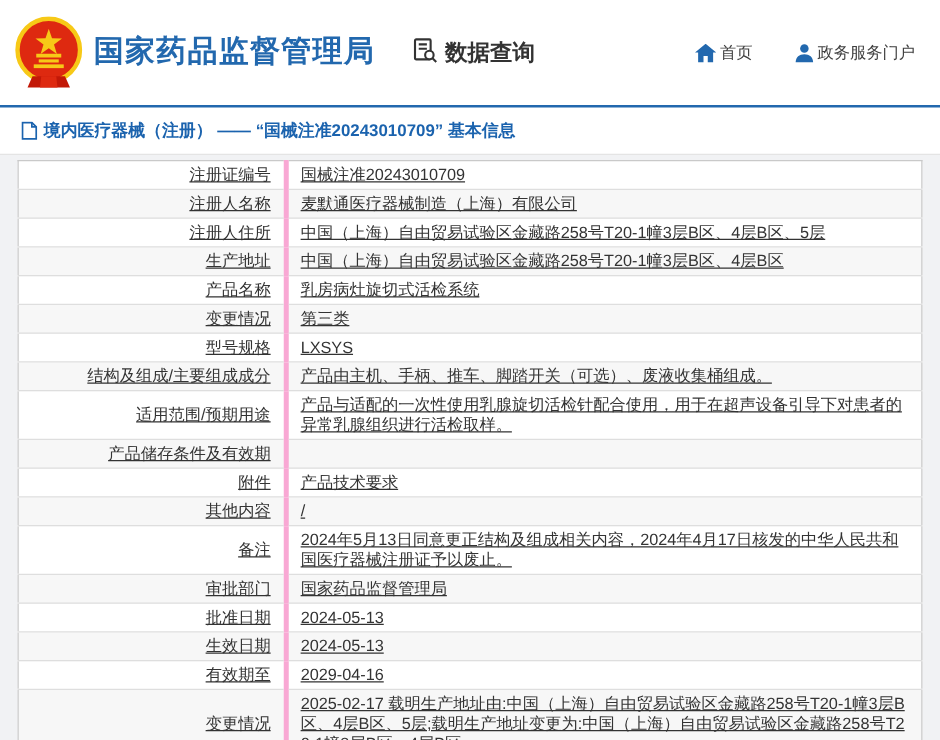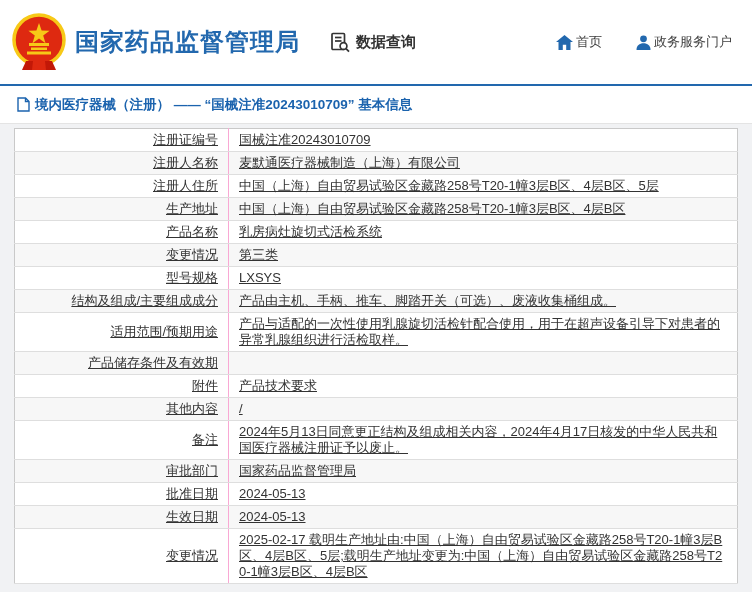--- a/index.html
+++ b/index.html
@@ -9,22 +9,22 @@
   
   .site-header {
     height:84px; background:#ffffff; display:flex; align-items:center;
     padding:0 16px 0 12px;
   }
   .brand { display:flex; align-items:center; gap:9px; }
   .emblem { width:54px; height:58px; position:relative; flex:0 0 auto; }
   .org-zh { font-size:24px; font-weight:700; color:#2268ae; letter-spacing:1px; line-height:1.15; }
   .org-en { font-size:10.5px; color:#4f87c6; margin-top:2px; letter-spacing:0.2px; }
   .data-query {
-    display:flex; align-items:center; gap:5px; margin-left:30px; cursor:pointer;
-    font-size:15px; font-weight:600; color:#333;
+    display:flex; gap:5px; margin-left:30px; cursor:pointer;
+    font-size:18px; font-weight:600; color:#333;
   }
   .header-nav { margin-left:auto; display:flex; gap:34px; padding-right:4px; }
   .nav-item {
     display:flex; flex-direction:row; align-items:center; gap:3px;
     font-size:13px; color:#404040; cursor:pointer; text-decoration:none;
   }
 
   
   .breadcrumb-bar {
     height:40px; background:#ffffff; border-top:2px solid #2268ae;
@@ -40,21 +40,21 @@
     border:1px solid #c9c9c9; table-layout:fixed;
   }
   table.reg-table tr:nth-child(even) { background:#f7f7f7; }
   table.reg-table td {
     border-bottom:1px solid #dedede; font-size:13px; line-height:16px;
     padding:3px 10px; vertical-align:middle; color:#333;text-decoration:underline;
   }
   td.label {
     width:214px; text-align:right; color:#666; padding-right:11px;
   }
-  td.value { border-left:1px solid #f9a8d4; padding-left:12px; word-break:break-all; }
+  td.value { border-left:4px solid #f9a8d4; padding-left:12px; word-break:break-all; }
 
   .icon { display:inline-block; line-height:0; }
 </style>
 </head>
 <body>
 
 <header class="site-header">
   <div class="brand">
     <span class="emblem icon">
       <svg width="54" height="58" viewBox="0 0 54 58">
@@ -177,19 +177,23 @@
       </tr>
       <tr>
         <td class="label">批准日期</td>
         <td class="value">2024-05-13</td>
       </tr>
       <tr>
         <td class="label">生效日期</td>
         <td class="value">2024-05-13</td>
       </tr>
       <tr>
+        <td class="label">有效期至</td>
+        <td class="value">2029-04-16</td>
+      </tr>
+      <tr>
         <td class="label">变更情况</td>
         <td class="value">2025-02-17 载明生产地址由:中国（上海）自由贸易试验区金藏路258号T20-1幢3层B区、4层B区、5层;载明生产地址变更为:中国（上海）自由贸易试验区金藏路258号T20-1幢3层B区、4层B区</td>
       </tr>
 
     </tbody>
   </table>
 </div>
 
 </body></html>

